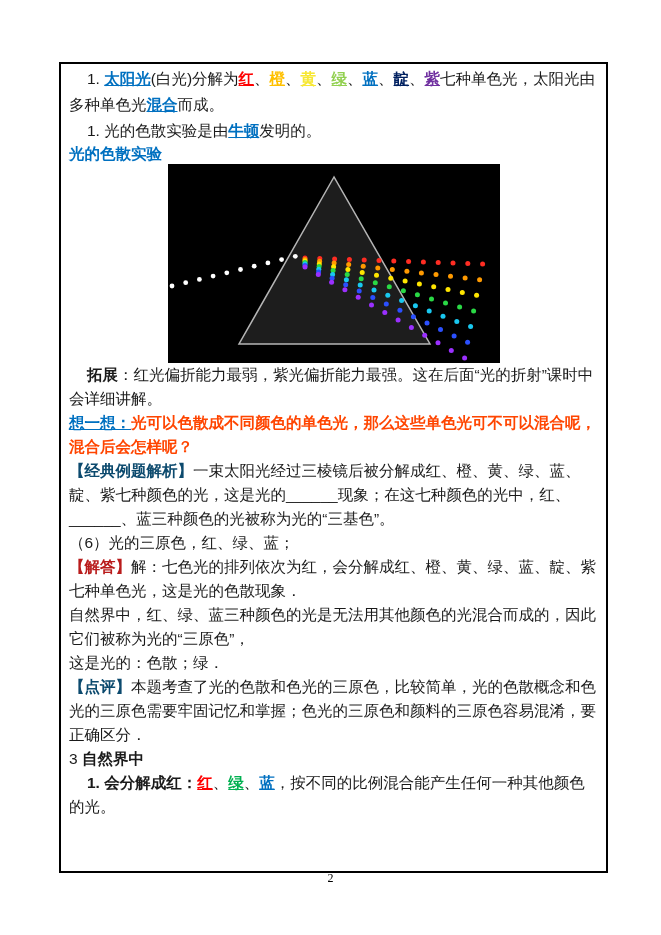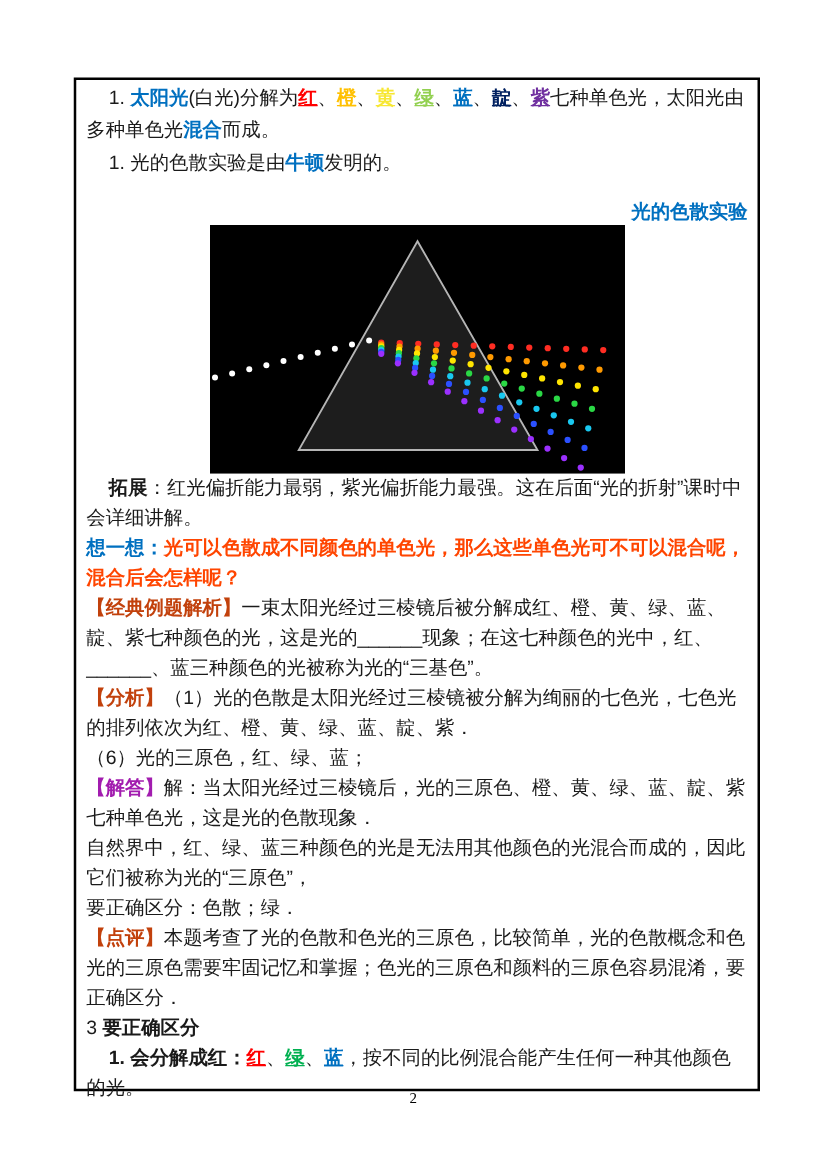--- a/index.html
+++ b/index.html
@@ -11,36 +11,36 @@
   .content-box{
     position:absolute;left:59px;top:62px;
     width:529px;height:801px;
     border:2px solid #000;
     padding:2px 8px 4px 8px;
   }
   p{margin:0;font-size:15.5px;line-height:24px;color:#1a1a1a;}
   .toppara{line-height:26px;}
   .indent{text-indent:18px;}
   .b{font-weight:bold;text-align:right;}
-  .blue{color:#0070C0;font-weight:bold;}
-  .hblue{color:#c2410c;font-weight:bold;}
-  .hgreen{color:#a21caf;font-weight:bold;}
+  .blue{color:#0070C0;font-weight:bold;text-decoration:underline;}
+  .hblue{color:#0c4a6e;font-weight:bold;}
+  .hgreen{color:#b91c1c;font-weight:bold;}
   .orange{color:#FF4500;font-weight:bold;}
   .cw{font-weight:bold;text-decoration:underline;}
   .c-red{color:#FF0000;}
   .c-orange{color:#FFC000;}
   .c-yellow{color:#F7E733;}
   .c-lgreen{color:#92D050;}
   .c-blue{color:#0070C0;}
   .c-indigo{color:#002060;}
   .c-purple{color:#7030A0;}
   .c-green{color:#00B050;}
   .img-title{
-    text-align:right;color:#0070C0;font-weight:bold;
-    font-size:15.5px;line-height:20px;margin-top:16px;
+    text-align:left;color:#0070C0;font-weight:bold;
+    font-size:15.5px;line-height:20px;margin-top:0;
   }
   .img-wrap{width:332px;height:199px;margin:0 auto;}
   .img-wrap svg{display:block;}
   .pagenum{
     position:absolute;top:871px;left:0;width:661px;
     text-align:center;font-size:12px;color:#000;
     font-family:"Liberation Serif","DejaVu Serif",serif;
   }
 </style>
 </head>
@@ -162,31 +162,30 @@
         <circle cx="296.6" cy="194.0" r="2.5" fill="#9b30ff"></circle>
       </svg>
   </div>
 
   <p class="indent"><span class="b">拓展</span><span>：红光偏折能力最弱，紫光偏折能力最强。这在后面“光的折射”课时中会详细讲解。</span></p>
 
   <p><span class="blue">想一想：</span><span class="orange">光可以色散成不同颜色的单色光，那么这些单色光可不可以混合呢，混合后会怎样呢？</span></p>
 
   <p><span class="hblue">【经典例题解析】</span><span>一束太阳光经过三棱镜后被分解成红、橙、黄、绿、蓝、靛、紫七种颜色的光，这是光的</span><span>______</span><span>现象；在这七种颜色的光中，红、</span><span>______</span><span>、蓝三种颜色的光被称为光的“三基色”。</span></p>
 
-  <p><span class="hblue">【分析】</span><span>（1）光的色散是太阳光经过三棱镜被分解为绚丽的七色光，七色光的排列依次为红、橙、黄、绿、蓝、靛、紫．</span></p>
 
   <p><span>（6）光的三原色，红、绿、蓝；</span></p>
 
-  <p><span class="hgreen">【解答】</span><span>解：当太阳光经过三棱镜后，光的三原色、橙、黄、绿、蓝、靛、紫七种单色光，这是光的色散现象．</span></p>
+  <p><span class="hgreen">【解答】</span><span>解：七色光的排列依次为红，会分解成红、橙、黄、绿、蓝、靛、紫七种单色光，这是光的色散现象．</span></p>
 
   <p><span>自然界中，红、绿、蓝三种颜色的光是无法用其他颜色的光混合而成的，因此它们被称为光的“三原色”，</span></p>
 
-  <p><span>要正确区分：色散；绿．</span></p>
+  <p><span>这是光的：色散；绿．</span></p>
 
   <p><span class="hblue">【点评】</span><span>本题考查了光的色散和色光的三原色，比较简单，光的色散概念和色光的三原色需要牢固记忆和掌握；色光的三原色和颜料的三原色容易混淆，要正确区分．</span></p>
 
-  <p><span>3 </span><span class="b">要正确区分</span></p>
+  <p><span>3 </span><span class="b">自然界中</span></p>
 
   <p class="indent"><span class="b">1. </span><span class="b">会分解成红：</span><span class="cw c-red">红</span><span>、</span><span class="cw c-green">绿</span><span>、</span><span class="cw c-blue">蓝</span><span>，按不同的比例混合能产生任何一种其他颜色的光。</span></p>
 
 </div>
 
 <div class="pagenum">2</div>
 
 </body></html>

